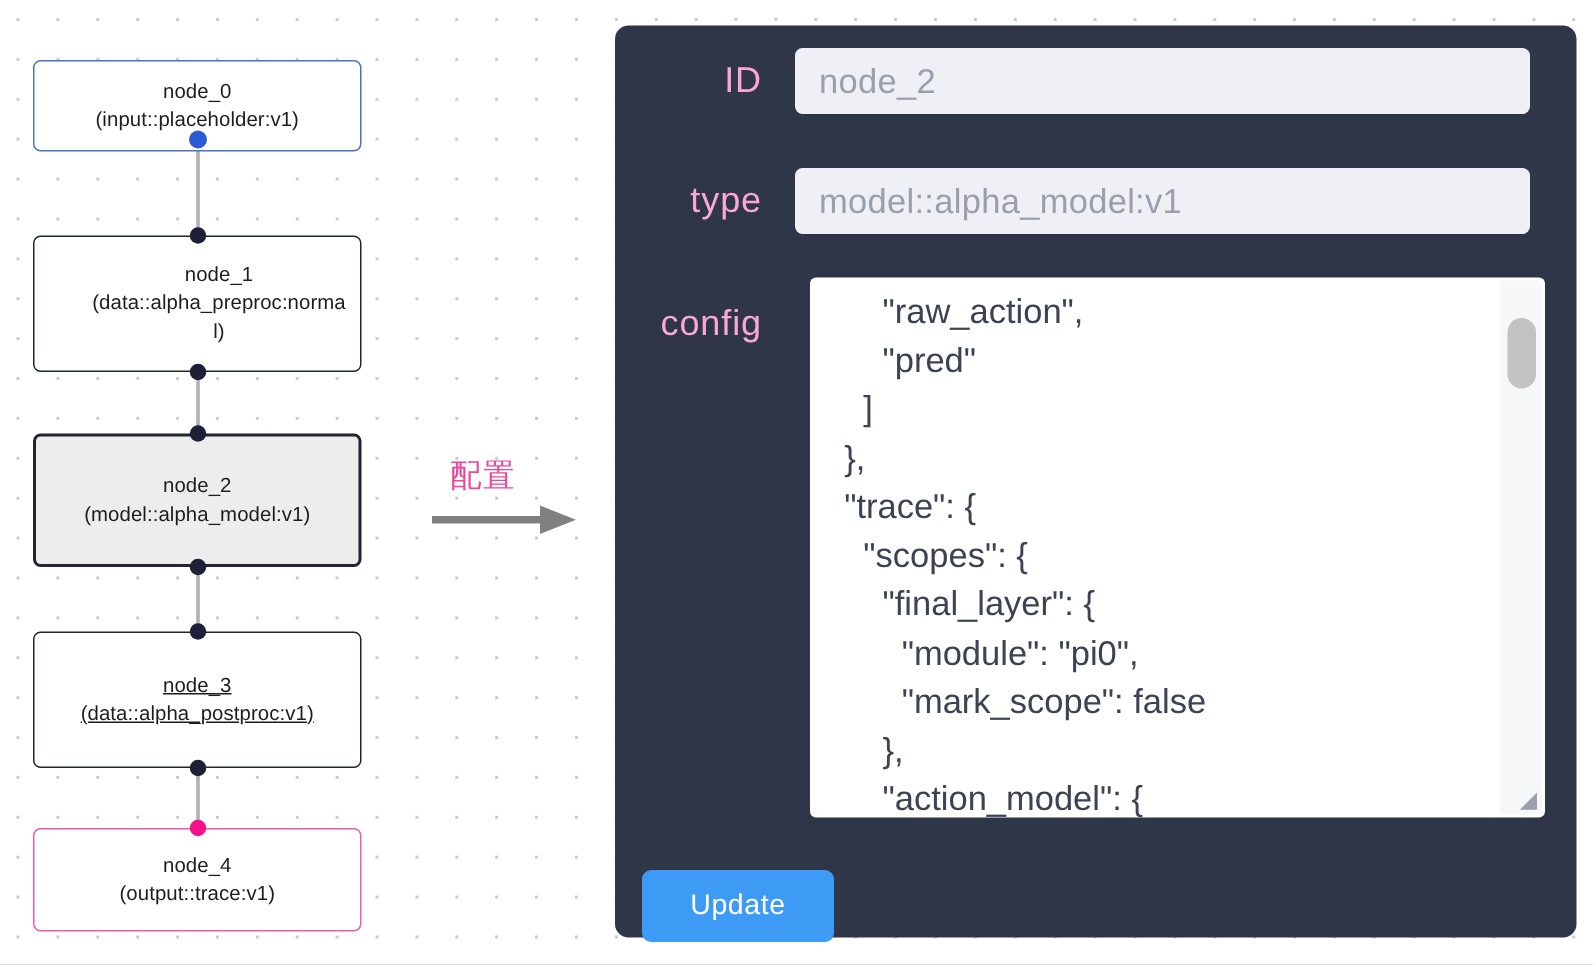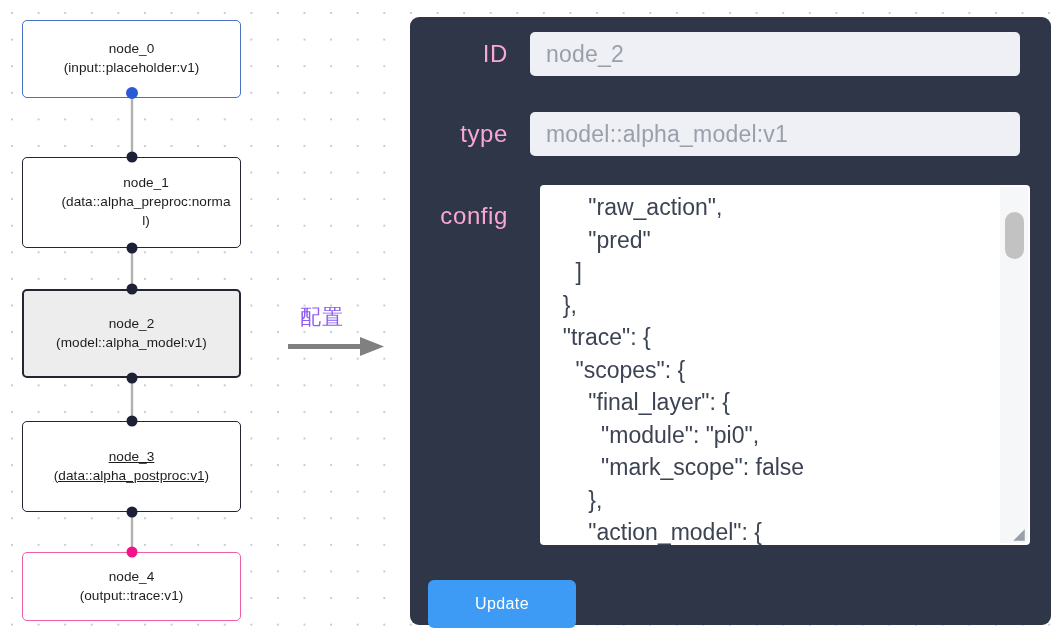--- a/index.html
+++ b/index.html
@@ -84,21 +84,21 @@
     background: #1d2036;
     transform: translate(-50%, -50%);
   }
   .port.blue { background: #2a5bd7; width: 12px; height: 12px; }
   .port.pink { background: #f2138a; width: 11px; height: 11px; }
 
   
   .flow-label {
     position: absolute;
     font-size: 21px;
-    color: #8b5cf6;
+    color: #ec4899;
     letter-spacing: 1px;
     white-space: nowrap;
   }
 
   
   .config-panel {
     position: absolute;
     left: 410px;
     top: 17px;
     width: 641px;
@@ -185,28 +185,28 @@
     font-size: 15px;
     line-height: 20px;
     text-align: center;
     pointer-events: none;
   }
 
   .update-button {
     position: absolute;
     left: 428px;
     top: 580px;
-    width: 148px;
+    width: 128px;
     height: 48px;
     background: #3d9bf5;
     color: #ffffff;
     border: none;
     border-radius: 6px;
     font-family: "Liberation Sans", sans-serif;
-    font-size: 16px;
+    font-size: 19px;
     letter-spacing: 0.4px;
     cursor: pointer;
     text-align: center;
   }
 
   
   .watermark {
     position: absolute;
     color: rgba(140,140,150,0.055);
     font-size: 30px;
@@ -226,21 +226,21 @@
   <div class="watermark" style="left:20px; top:190px;">watermark</div>
   <div class="watermark" style="left:600px; top:260px;">watermark</div>
 
   <svg class="edges">
     <line x1="132" y1="93" x2="132" y2="157" stroke="#b1b1b1" stroke-width="2.4"></line>
     <line x1="132" y1="248" x2="132" y2="289" stroke="#b1b1b1" stroke-width="2.4"></line>
     <line x1="132" y1="378" x2="132" y2="421" stroke="#b1b1b1" stroke-width="2.4"></line>
     <line x1="132" y1="512" x2="132" y2="552" stroke="#b1b1b1" stroke-width="2.4"></line>
   </svg>
 
-  <div class="node input-node" style="left:22px; top:20px; width:219px; height:78px;">
+  <div class="node input-node" style="left:22px; top:40px; width:219px; height:61px;">
     <div class="n-title">node_0</div>
     <div class="n-type">(input::placeholder:v1)</div>
   </div>
   <div class="port blue" style="left:132px; top:93px;"></div>
 
   <div class="node" style="left:22px; top:157px; width:219px; height:91px;padding-left:29px;">
     <div class="n-title">node_1</div>
     <div class="n-type">(data::alpha_preproc:normal)</div>
   </div>
   <div class="port" style="left:132px; top:157px;"></div>

